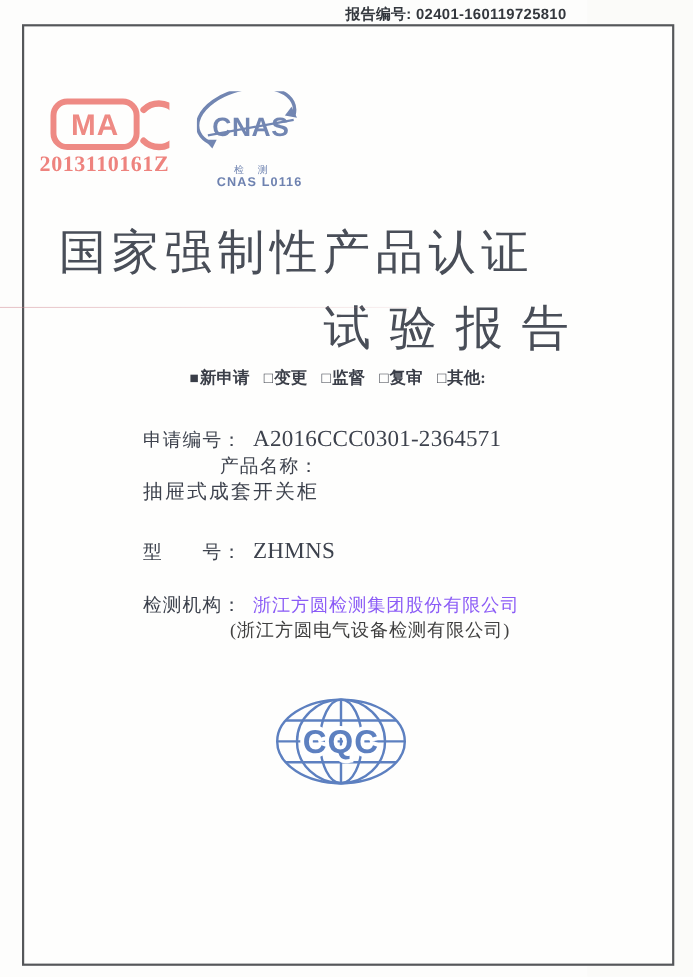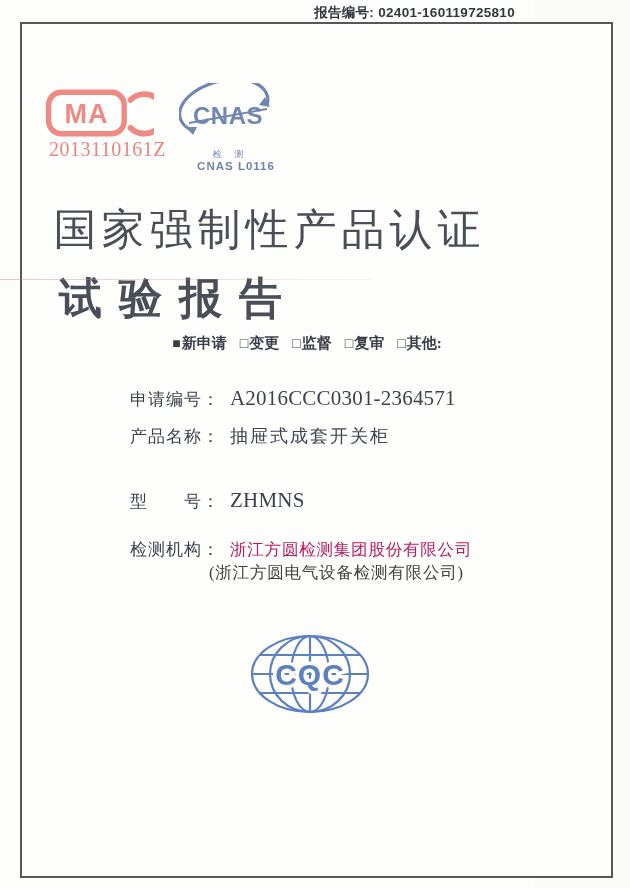--- a/index.html
+++ b/index.html
@@ -22,23 +22,23 @@
   }
   .frame {
     position: absolute; left: 20px; top: 22px; width: 593px; height: 856px;
     border: 2px solid #55575a;
     background: #fefefd;
   }
   
   .cma { position: absolute; left: 44px; top: 86px; width: 110px; height: 54px; }
   .cma-number {
     position: absolute; left: 36px; top: 138px; width: 130px;
-    text-align: right;
+    text-align: left;
     font-family: "Liberation Serif", serif;
-    font-size: 20px; color: #ee837e; letter-spacing: 0.5px;
+    font-size: 20px; color: #ee837e; letter-spacing: 0.5px; font-weight: bold;
   }
   .cnas { position: absolute; left: 179px; top: 83px; width: 98px; height: 64px; }
   .cnas-caption {
     position: absolute; left: 180px; top: 148px; width: 96px;
     text-align: center; font-size: 9px; color: #7286b2;
     letter-spacing: 5px; text-indent: 5px;
     font-family: "Liberation Sans", sans-serif;
   }
   .cnas-code {
     position: absolute; left: 188px; top: 160px; width: 96px;
@@ -47,21 +47,21 @@
     font-family: "Liberation Sans", sans-serif;
   }
   
   .title-1 {
     position: absolute; left: 0; top: 201px; width: 100%;
     text-align: center; font-size: 43px; font-weight: 500; color: #494e58;
     letter-spacing: 5px; text-indent: 5px;
   }
   .title-2 {
     position: absolute; left: 0; top: 270px; width: 100%;
-    text-align: left; font-size: 43px; font-weight: 700; color: #494e58;
+    text-align: right; font-size: 43px; font-weight: 400; color: #494e58;
     letter-spacing: 17px; text-indent: 17px; padding-left: 42px;
   }
   .artifact-line {
     position: absolute; left: 0; top: 279px; width: 372px; height: 1px;
     background: linear-gradient(to right, rgba(205,130,140,0.45), rgba(205,130,140,0.1));
   }
   
   .apptype {
     position: absolute; left: 0; top: 334px; width: 614px;
     display: flex; justify-content: center; gap: 13px;
@@ -75,23 +75,23 @@
     display: flex; align-items: flex-end;
     color: #3d424d;
   }
   .flabel { font-size: 17px; letter-spacing: 1px; white-space: pre; }
   .fgap { width: 10px; }
   .fvalue-latin {
     font-family: "Liberation Serif", serif;
     font-size: 21px; letter-spacing: 0.2px; color: #3d424d;
   }
   .fvalue-cjk { font-size: 18px; letter-spacing: 2px; color: #3d424d; }
-  .fvalue-cjk2 { font-size: 16.5px; letter-spacing: 0.8px; color: #be185d; }
+  .fvalue-cjk2 { font-size: 16.5px; letter-spacing: 0.8px; color: #8b5cf6; }
   .f-app  { top: 386px; }
-  .f-prod { top: 424px; }
+  .f-prod { top: 412px; flex-direction: column; }
   .f-model{ top: 488px; }
   .f-lab  { top: 538px; }
   .lab-line2 { position: absolute; left: 209px; top: 562px; font-size: 16.5px; letter-spacing: 0.8px; color: #404040; }
   
   .cqc { position: absolute; left: 248px; top: 633px; width: 124px; height: 82px; }
   svg text { font-family: "Liberation Sans", sans-serif; }
 </style>
 </head>
 <body>
 

